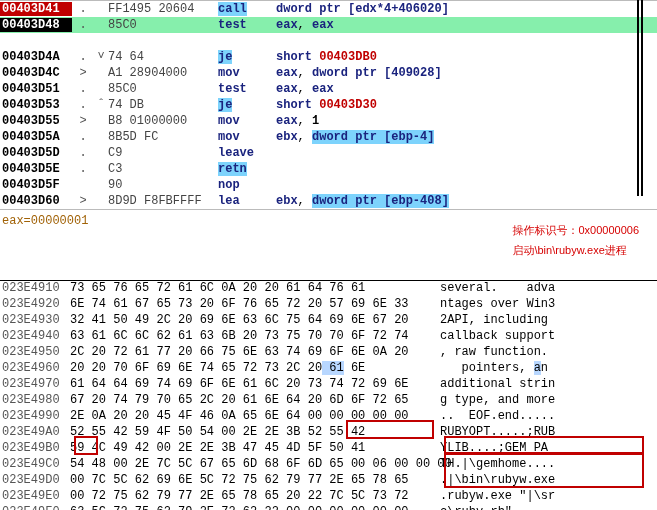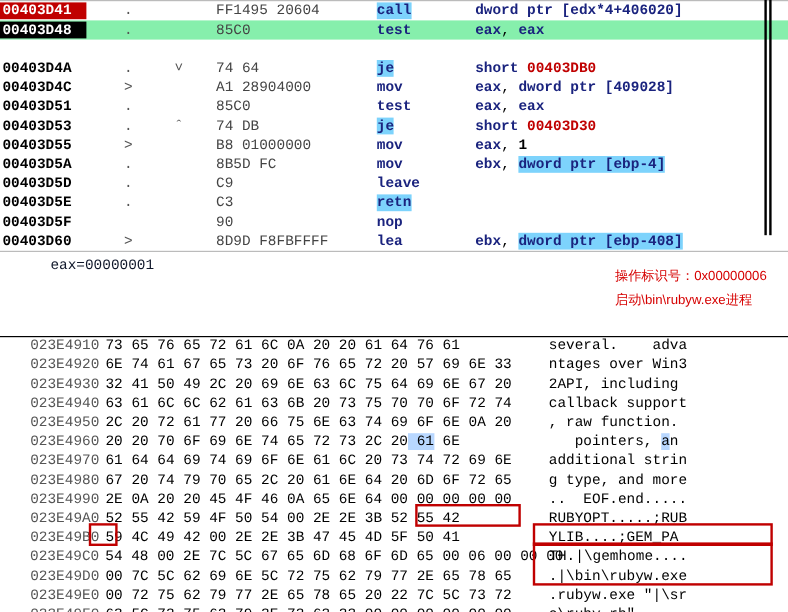--- a/index.html
+++ b/index.html
@@ -1,37 +1,37 @@
 <!DOCTYPE html>
 <html><head>
 <meta charset="utf-8">
 <style>
   html,body{margin:0;padding:0;background:#fff;font-family:"Consolas","Courier New",monospace;font-size:12px;color:#000;}
   .wrap{width:657px;height:510px;position:relative;overflow:hidden;}
   .disasm{border-top:1px solid #bbb;border-bottom:1px solid #bbb;}
-  .row{display:flex;align-items:center;height:16px;white-space:pre;gap:24px;}
+  .row{display:flex;align-items:center;height:16px;white-space:pre;}
   .addr{display:inline-block;width:70px;padding-left:2px;font-weight:bold;}
   .addr-inv-black{background:#000;color:#fff;font-weight:bold;}
   .addr-inv-red{background:#c00000;color:#fff;font-weight:bold;}
   .mk{display:inline-block;width:22px;text-align:center;color:#555;}
   .arw{display:inline-block;width:14px;text-align:center;color:#555;}
   .bytes{display:inline-block;width:110px;color:#444;}
   .mn{display:inline-block;width:58px;font-weight:bold;color:#1a237e;}
   .ops{display:inline-block;}
   .row.hl{background:#86efac;}
   .hl-yel{background:#7dd3fc;}
   .hl-cyan{background:#7dd3fc;}
   .op-blue{color:#1a237e;font-weight:bold;}
   .op-red{color:#c00000;font-weight:bold;}
   .op-dark{color:#000;font-weight:bold;}
-  .eaxline{padding:4px 2px;color:#0f172a;margin-left:40px;}
+  .eaxline{padding:4px 2px;color:#a16207;}
   .annot{position:absolute;top:220px;right:18px;color:#d60000;font-family:'Microsoft YaHei','SimSun',sans-serif;font-size:11px;text-align:left;line-height:20px;}
   .hexpane{position:relative;margin-top:48px;border-top:1px solid #000;}
   .hexrow{display:flex;height:16px;white-space:pre;}
-  .haddr{display:inline-block;width:68px;color:#555;padding-left:20px;text-align:center;}
+  .haddr{display:inline-block;width:68px;color:#555;padding-left:2px;}
   .hhex{display:inline-block;width:370px;color:#000;letter-spacing:0px;}
   .hasc{display:inline-block;width:200px;color:#000;}
   .hl-blue{background:#b8d7ff;}
   .box{position:absolute;border:2px solid #c00000;pointer-events:none;}
   .vline{position:absolute;right:18px;top:0;width:0;border-left:2px solid #000;height:196px;}
   .vline2{position:absolute;right:14px;top:0;width:0;border-left:2px solid #000;height:196px;}
 </style>
 </head>
 <body>
 

